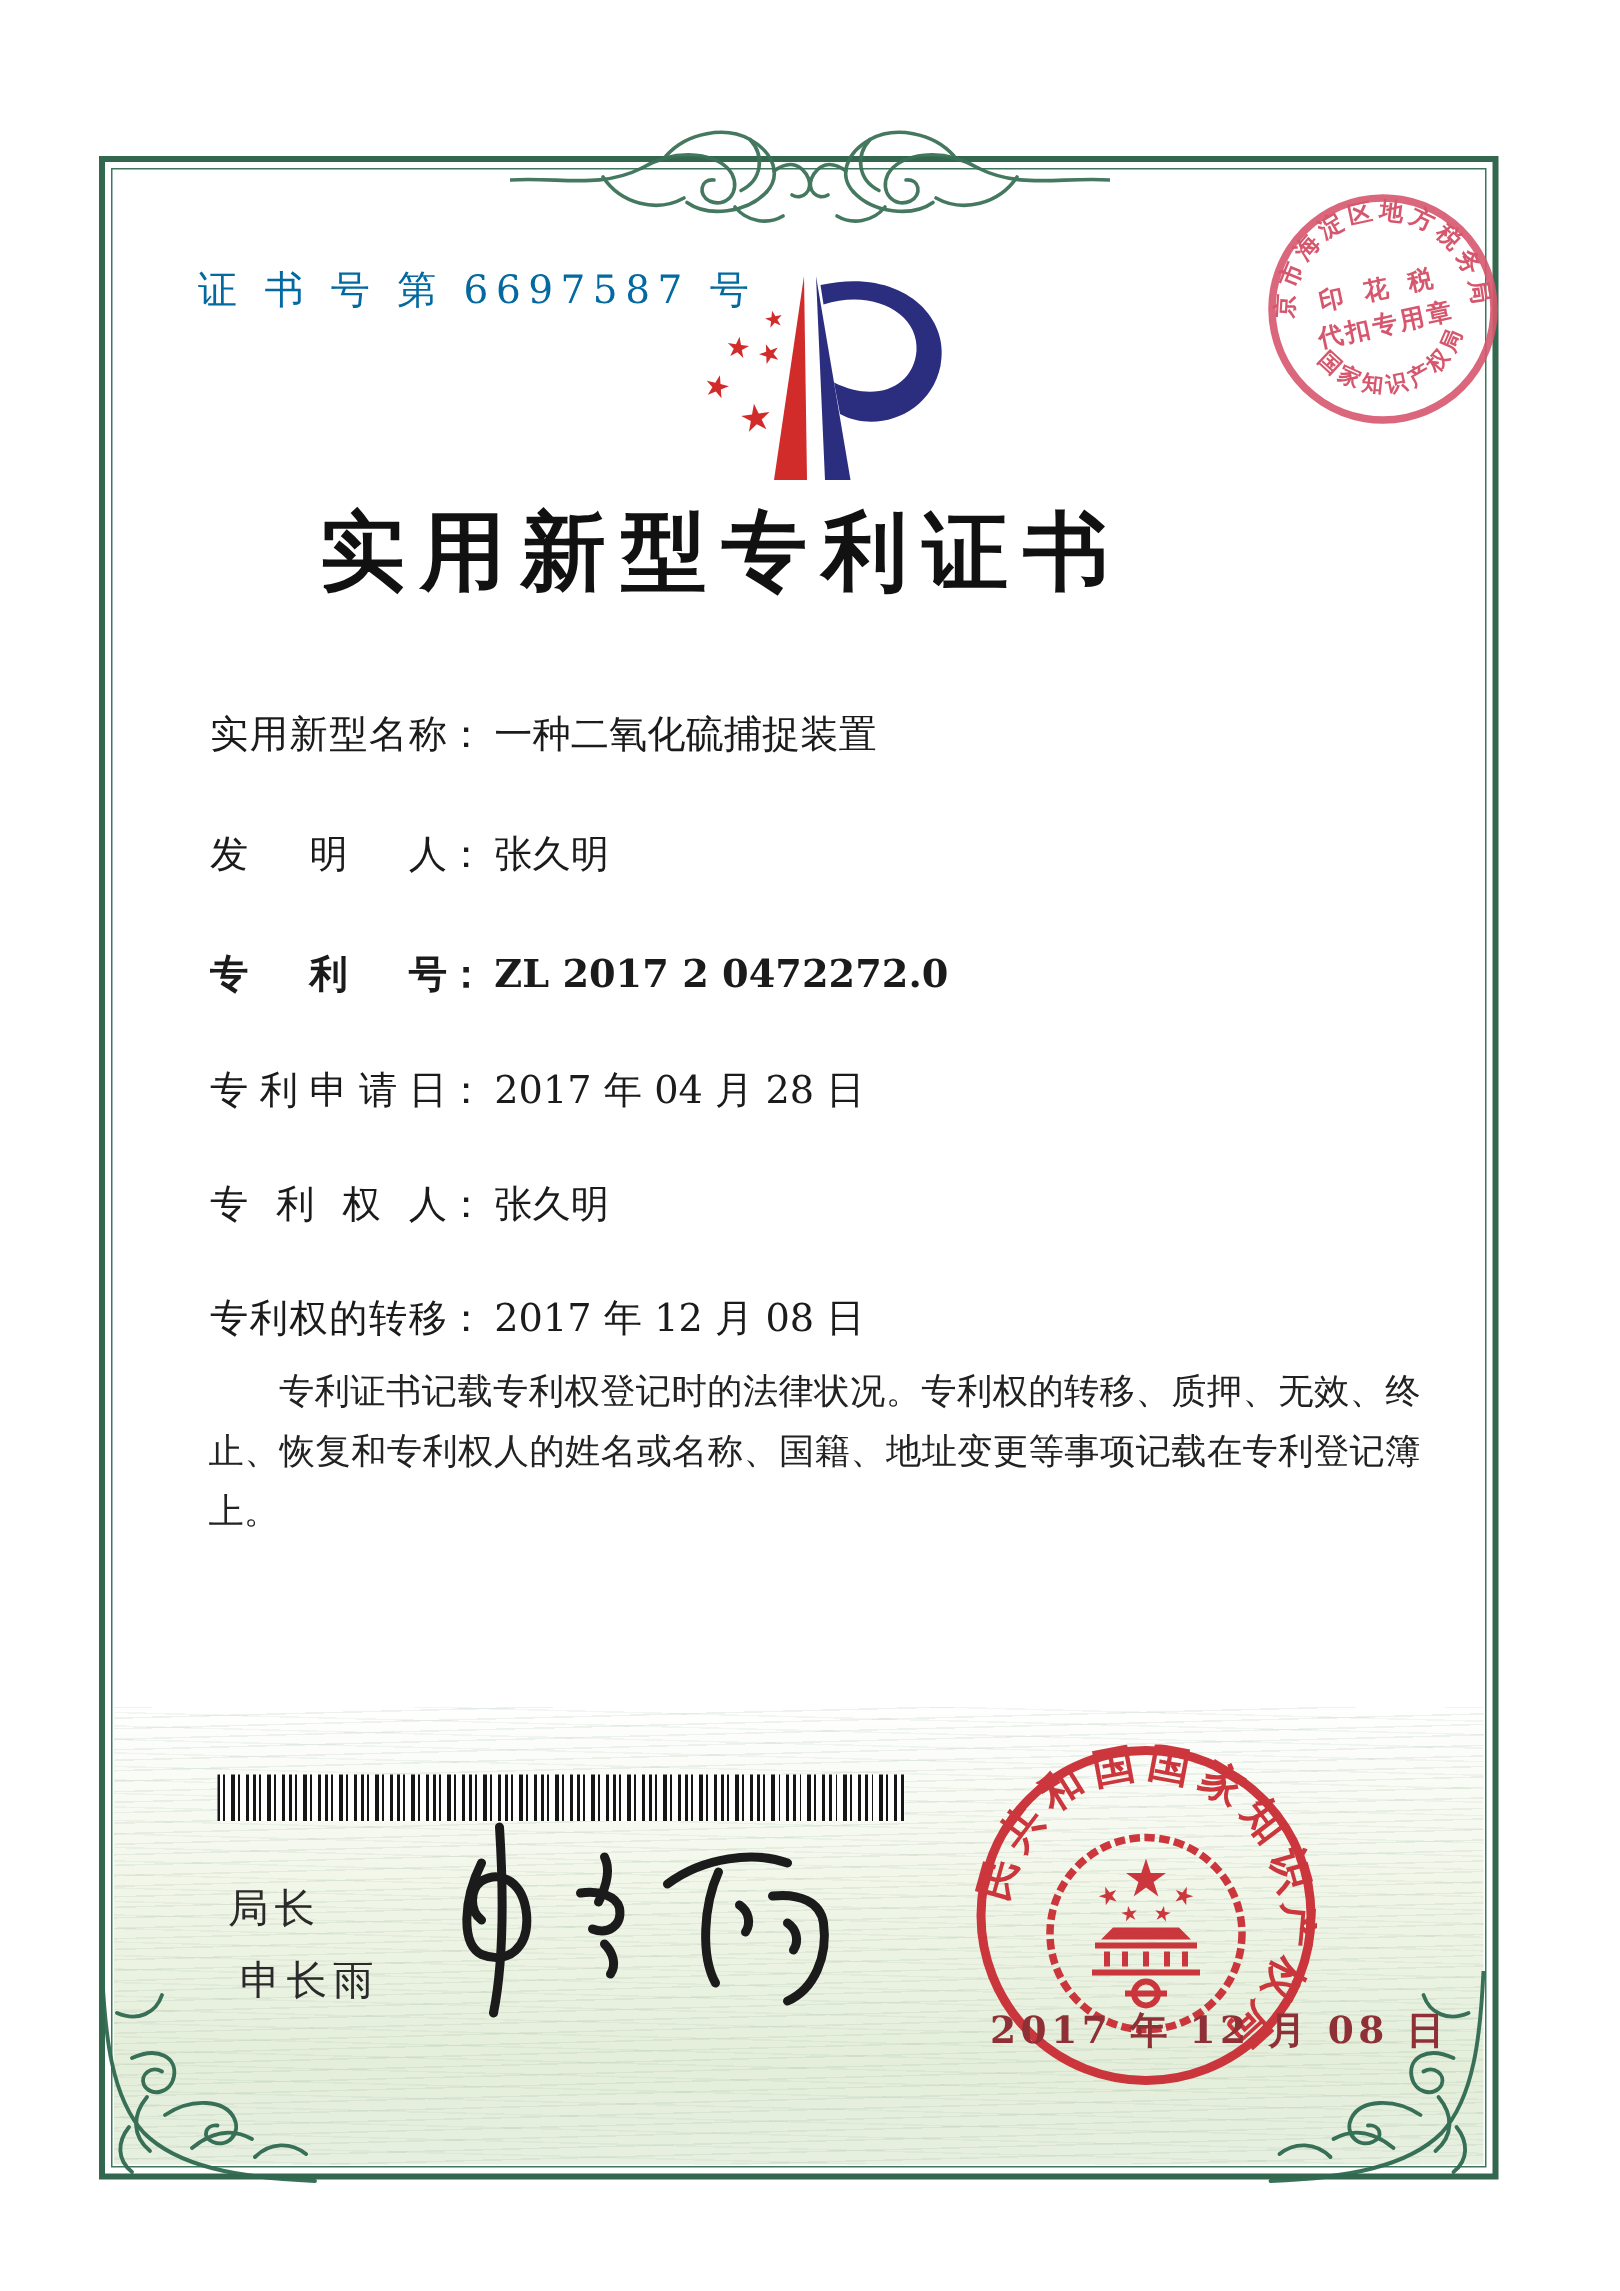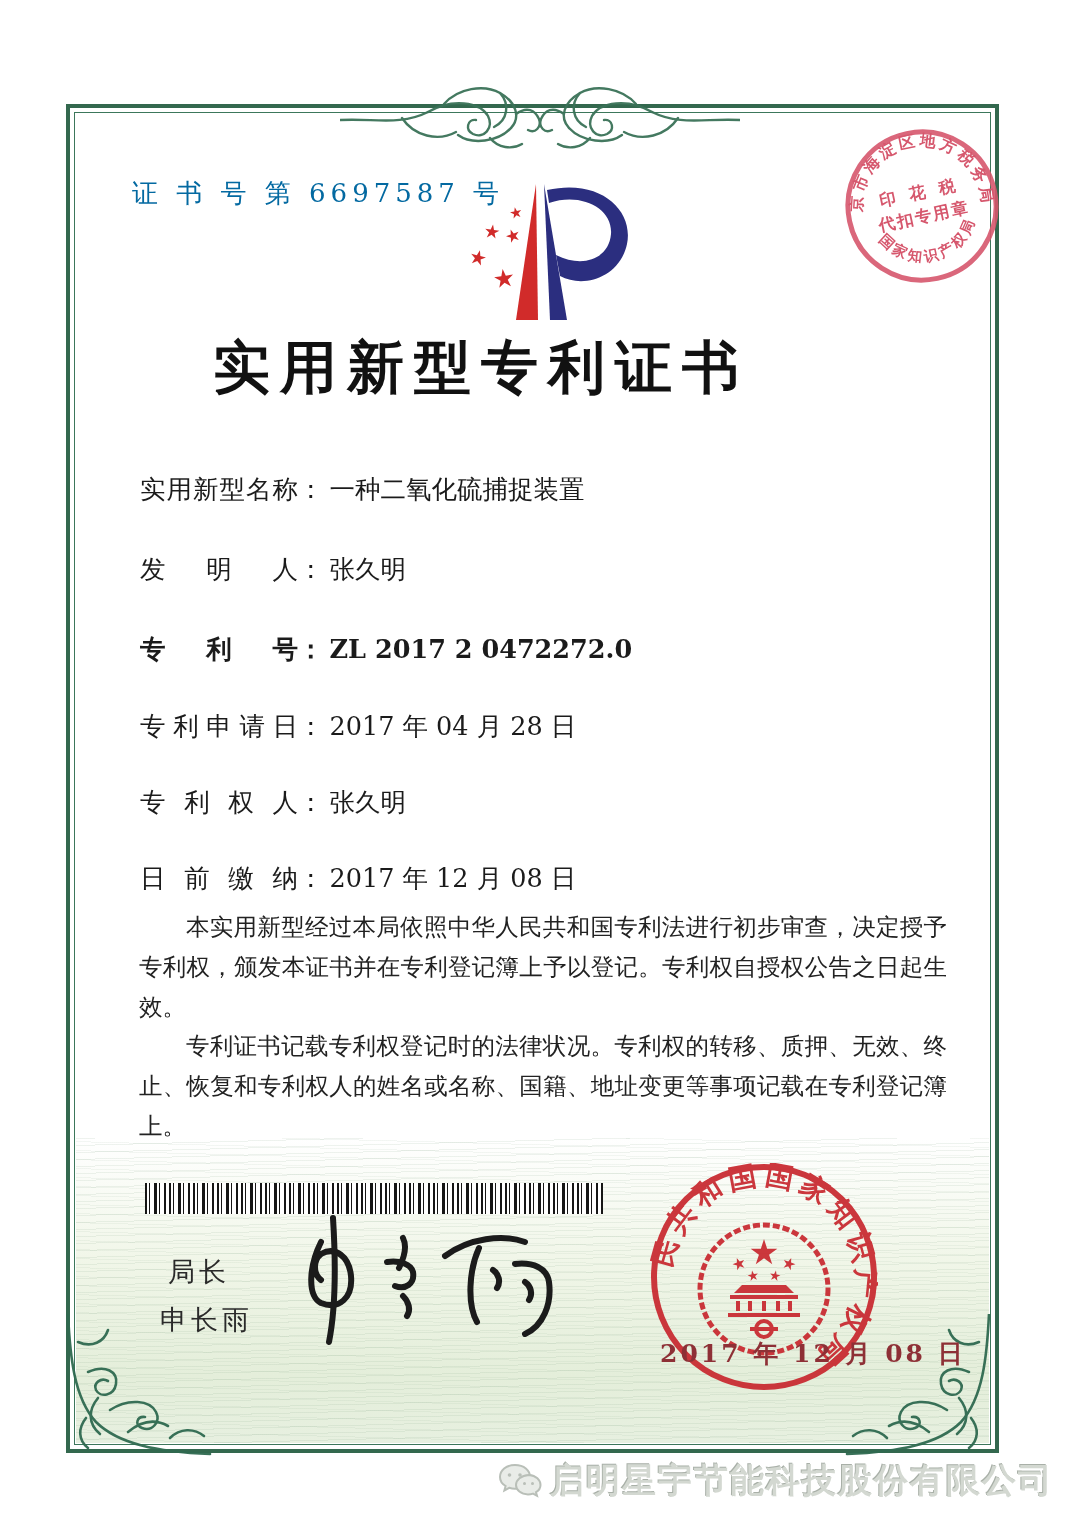--- a/index.html
+++ b/index.html
@@ -26,21 +26,21 @@
   .body-text{position:absolute;left:139px;top:908px;width:808px;font-size:23.5px;line-height:39.8px;
              text-align:justify;color:#222;}
   .body-text p{margin:0;text-indent:2em;}
   .barcode{
     position:absolute;left:145px;top:1183px;width:458px;height:31px;
     background:repeating-linear-gradient(90deg,
       #161616 0 2px,#fff 2px 4px,#161616 4px 5px,#fff 5px 9px,#161616 9px 12px,
       #fff 12px 14px,#161616 14px 15px,#fff 15px 19px,#161616 19px 21px,#fff 21px 24px);
   }
   .director-title{position:absolute;left:152px;top:1254px;font-size:27px;letter-spacing:4px;
-    font-family:"DejaVu Sans","Liberation Sans",sans-serif;color:#2a2a2a;margin-left:16px;}
+    font-family:"DejaVu Sans","Liberation Sans",sans-serif;color:#2a2a2a;}
   .director-name{position:absolute;left:160px;top:1302px;font-size:27px;letter-spacing:4px;
     font-family:"DejaVu Sans","Liberation Sans",sans-serif;color:#2a2a2a;}
   .signature{position:absolute;left:275px;top:1210px;}
   .seal{position:absolute;left:650px;top:1163px;}
   .stamp-wrap{position:absolute;left:842px;top:126px;width:160px;height:160px;transform:rotate(-12deg);}
   .seal-date{position:absolute;left:660px;top:1337px;font-size:25px;font-weight:bold;
              letter-spacing:3px;color:#8e3036;white-space:nowrap;}
   .footer{position:absolute;left:66px;top:1405px;width:925px;text-align:center;font-size:21px;
           letter-spacing:3px;color:#2c2c2c;}
   .watermark{position:absolute;right:26px;top:1458px;display:flex;align-items:center;gap:8px;
@@ -155,25 +155,24 @@
   <div class="field" style="top:632px;font-weight:bold;">
     <span class="flabel">专利号</span><span class="fcolon">：</span><span class="fvalue">ZL 2017 2 0472272.0</span>
   </div>
   <div class="field" style="top:709px;">
     <span class="flabel">专利申请日</span><span class="fcolon">：</span><span class="fvalue">2017 年 04 月 28 日</span>
   </div>
   <div class="field" style="top:785px;">
     <span class="flabel">专利权人</span><span class="fcolon">：</span><span class="fvalue">张久明</span>
   </div>
   <div class="field" style="top:861px;">
-    <span class="flabel">日前缴纳</span><span class="fcolon">：</span><span class="fvalue">2017 年 12 月 08 日</span>
+    <span class="flabel">专利权的转移</span><span class="fcolon">：</span><span class="fvalue">2017 年 12 月 08 日</span>
   </div>
 
   <div class="body-text">
-    <p>本实用新型经过本局依照中华人民共和国专利法进行初步审查，决定授予专利权，颁发本证书并在专利登记簿上予以登记。专利权自授权公告之日起生效。</p>
     <p>专利证书记载专利权登记时的法律状况。专利权的转移、质押、无效、终止、恢复和专利权人的姓名或名称、国籍、地址变更等事项记载在专利登记簿上。</p>
   </div>
 
   <div class="barcode"></div>
 
   <div class="director-title">局长</div>
   <div class="director-name">申长雨</div>
 
   <svg class="signature" width="310" height="150" viewBox="0 0 310 150">
     <g fill="none" stroke="#1b1b1b" stroke-width="6" stroke-linecap="round" stroke-linejoin="round">
@@ -217,27 +216,14 @@
         <rect x="-36" y="24" width="72" height="4"></rect>
         <circle cx="0" cy="40" r="8" fill="none" stroke="#c8272e" stroke-width="4"></circle>
         <rect x="-14" y="38" width="28" height="4"></rect>
       </g>
     </g>
   </svg>
 
   <div class="seal-date">2017 年 12 月 08 日</div>
 
 
-  <div class="watermark">
-    <svg width="44" height="38" viewBox="0 0 44 38">
-      <g fill="#e9ece8" stroke="#b9bfb8" stroke-width="2">
-        <path d="M17,3 C8,3 2,8.5 2,15 C2,18.8 4.2,22 7.6,24 L6.4,28.4 L11.2,25.8 C13,26.4 15,26.7 17,26.7 C26,26.7 32,21.2 32,14.8 C32,8.5 26,3 17,3 Z"></path>
-        <path d="M31,13 C38,13.5 42.5,18 42.5,23 C42.5,26 40.8,28.6 38,30.2 L39,33.8 L35,31.6 C33.5,32.1 31.8,32.4 30,32.4 C23,32.4 18,28 18,23 C18,18 23,13.4 31,13 Z"></path>
-      </g>
-      <circle cx="11.5" cy="13" r="1.8" fill="#b9bfb8"></circle>
-      <circle cx="22" cy="13" r="1.8" fill="#b9bfb8"></circle>
-      <circle cx="26.5" cy="21.5" r="1.5" fill="#b9bfb8"></circle>
-      <circle cx="34.5" cy="21.5" r="1.5" fill="#b9bfb8"></circle>
-    </svg>
-    <span>启明星宇节能科技股份有限公司</span>
-  </div>
 
 </div>
 
 </body></html>

